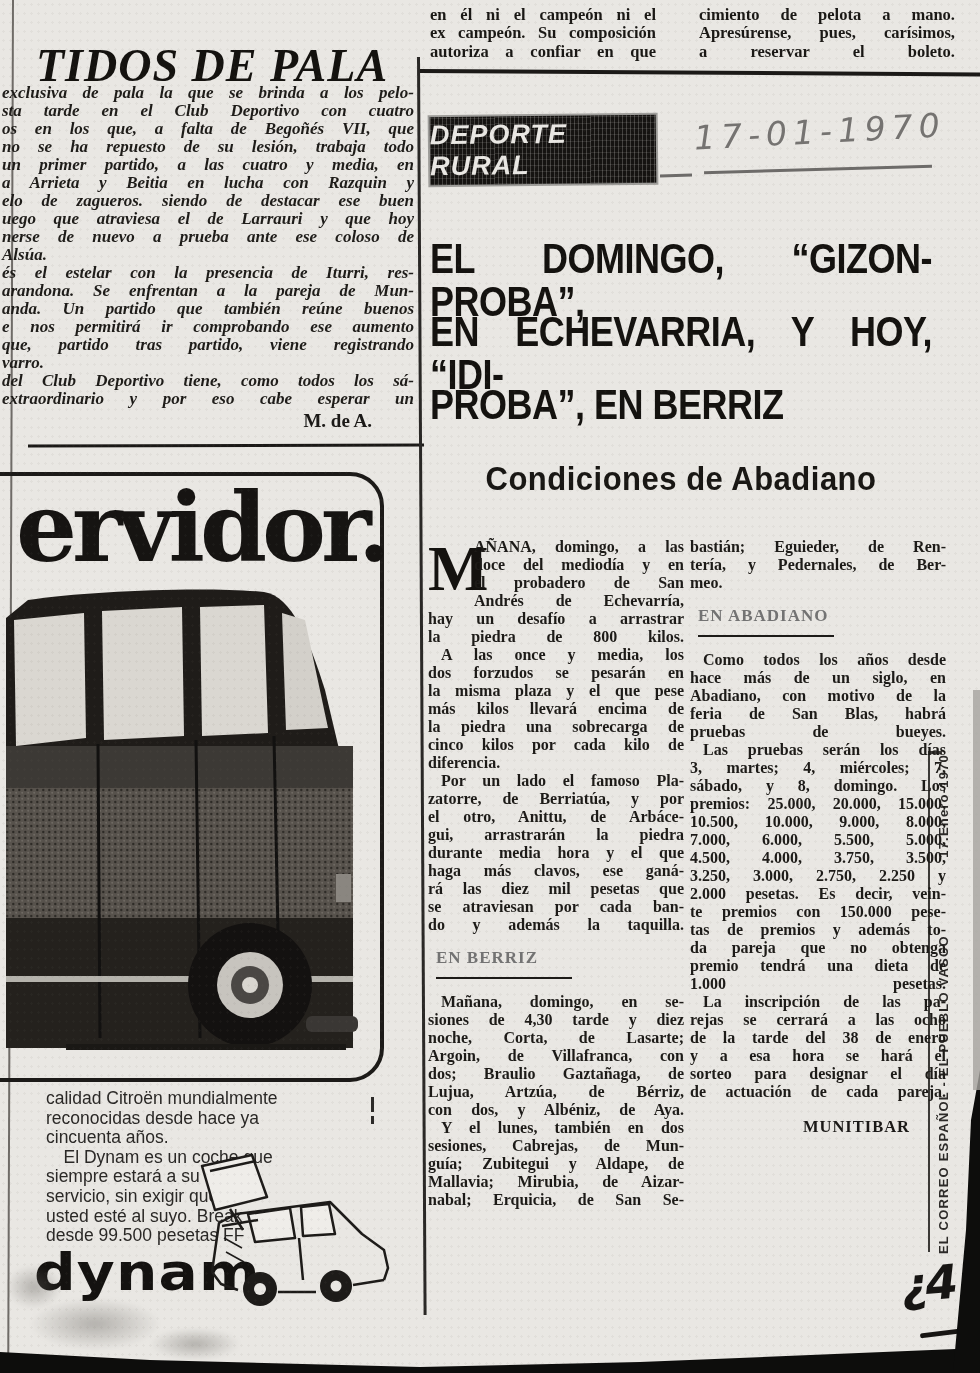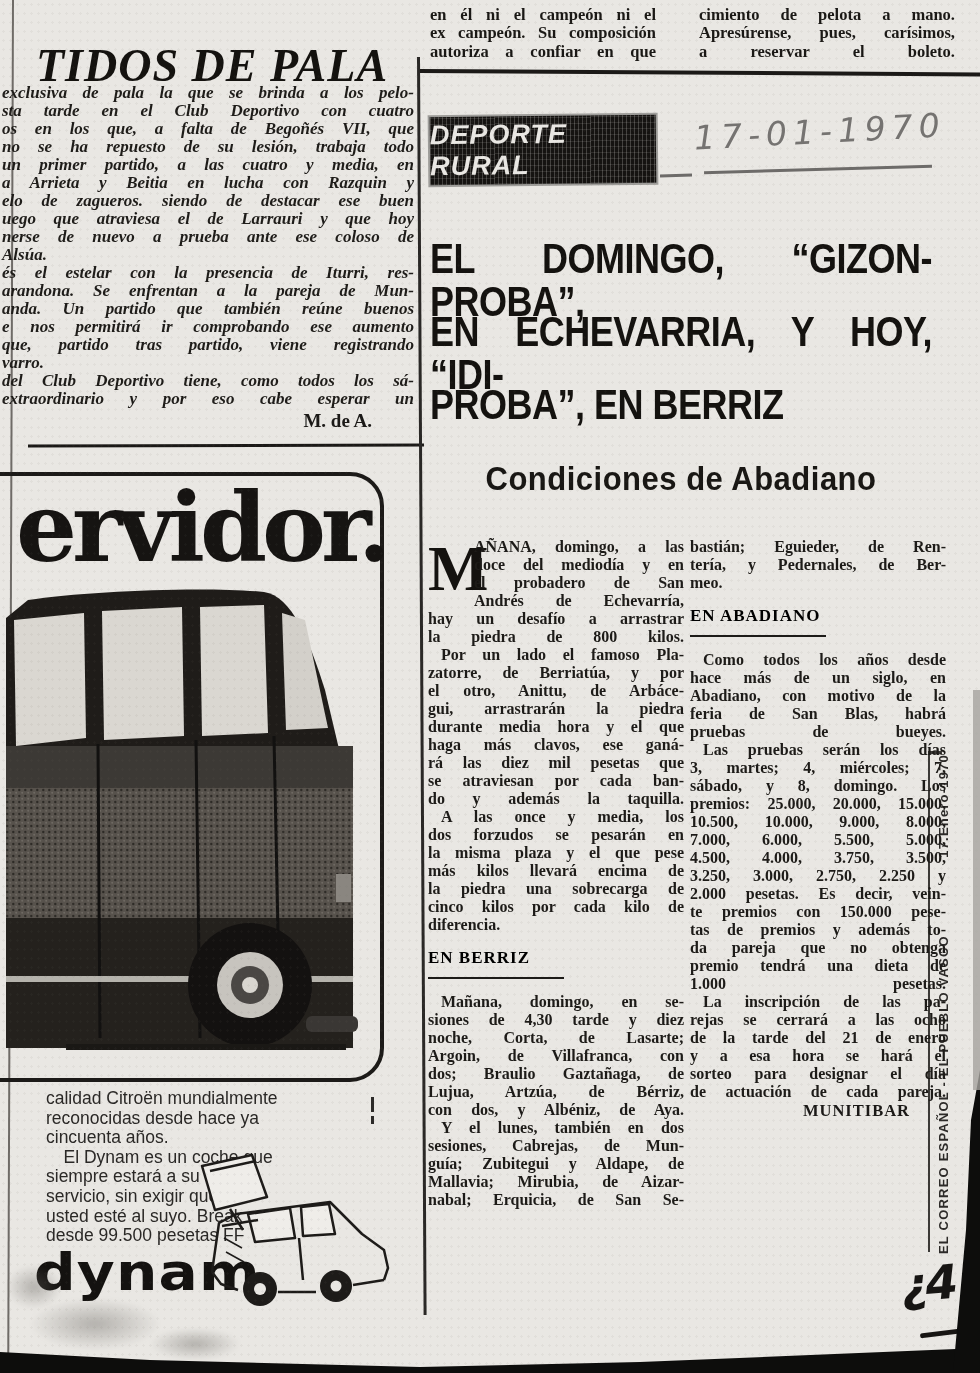--- a/index.html
+++ b/index.html
@@ -71,23 +71,23 @@
            transform:scaleY(1.08);transform-origin:top center;}
 
   
   .cols{left:428px;top:538px;width:518px;display:flex;gap:6px;z-index:2;}
   .col{width:256px;}
   .para{margin:0;font-weight:700;font-size:16px;line-height:18px;white-space:pre-line;
         text-align:justify;text-align-last:justify;color:#1d1b18;}
   .ind{text-indent:13px;}
   .dropcap{float:left;width:46px;height:70px;font-weight:900;font-size:64px;line-height:62px;
            color:#14120f;}
-  .sec-h{margin:14px 0;padding-bottom:9px;width:136px;border-bottom:2.5px solid #1d1b18;
-         font-weight:700;font-size:17px;letter-spacing:1px;color:#000000;}
-  .art-sig{margin-top:0;padding-right:36px;text-align:right;font-weight:700;font-size:16.5px;
+  .sec-h{margin:14px 8px;padding-bottom:9px;width:136px;border-bottom:2.5px solid #1d1b18;
+         font-weight:700;font-size:17px;letter-spacing:1px;color:#737373;}
+  .art-sig{margin-top:16px;padding-right:36px;text-align:right;font-weight:700;font-size:16.5px;
            letter-spacing:1px;}
 
   
   .side-rule{left:928px;top:752px;width:2px;height:500px;background:#3b3936;}
   .side-tick{left:928px;top:751px;width:14px;height:2.5px;background:#3b3936;}
   .side-text{left:933px;top:1254px;width:500px;height:20px;transform:rotate(-90deg);
              transform-origin:0 0;display:flex;justify-content:space-between;align-items:center;
              font-family:"Liberation Sans",sans-serif;font-weight:700;font-size:13px;
              letter-spacing:1.2px;color:#2c2a28;white-space:nowrap;}
 
@@ -162,36 +162,36 @@
     <div class="abs subhead">Condiciones de Abadiano</div>
 
     <div class="abs cols">
       <div class="col">
         <p class="para"><span class="dropcap">M</span><span>AÑANA, domingo, a las
 doce del mediodía y en
 el probadero de San
 Andrés de Echevarría,
 hay un desafío a arrastrar
 la piedra de 800 kilos.</span></p>
+        <p class="para ind">A las once y media, los
+dos forzudos se pesarán en
+la misma plaza y el que pese
+más kilos llevará encima de
+la piedra una sobrecarga de
+cinco kilos por cada kilo de
+diferencia.</p>
         <p class="para ind">Por un lado el famoso Pla-
 zatorre, de Berriatúa, y por
 el otro, Anittu, de Arbáce-
 gui, arrastrarán la piedra
 durante media hora y el que
 haga más clavos, ese ganá-
 rá las diez mil pesetas que
 se atraviesan por cada ban-
 do y además la taquilla.</p>
-        <p class="para ind">A las once y media, los
-dos forzudos se pesarán en
-la misma plaza y el que pese
-más kilos llevará encima de
-la piedra una sobrecarga de
-cinco kilos por cada kilo de
-diferencia.</p>
         <h3 class="sec-h">EN BERRIZ</h3>
         <p class="para ind">Mañana, domingo, en se-
 siones de 4,30 tarde y diez
 noche, Corta, de Lasarte;
 Argoin, de Villafranca, con
 dos; Braulio Gaztañaga, de
 Lujua, Artzúa, de Bérriz,
 con dos, y Albéniz, de Aya.</p>
         <p class="para ind">Y el lunes, también en dos
 sesiones, Cabrejas, de Mun-
@@ -218,21 +218,21 @@
 4.500, 4.000, 3.750, 3.500,
 3.250, 3.000, 2.750, 2.250 y
 2.000 pesetas. Es decir, vein-
 te premios con 150.000 pese-
 tas de premios y además to-
 da pareja que no obtenga
 premio tendrá una dieta de
 1.000 pesetas.</p>
         <p class="para ind">La inscripción de las pa-
 rejas se cerrará a las ocho
-de la tarde del 21 de enero
+de la tarde del 38 de enero
 y a esa hora se hará el
 sorteo para designar el día
 de actuación de cada pareja.</p>
         <div class="art-sig">MUNITIBAR</div>
       </div>
     </div>
 
     <div class="abs hw4">¿4</div>
     <div class="abs hw4-dash"></div>
   </section>

